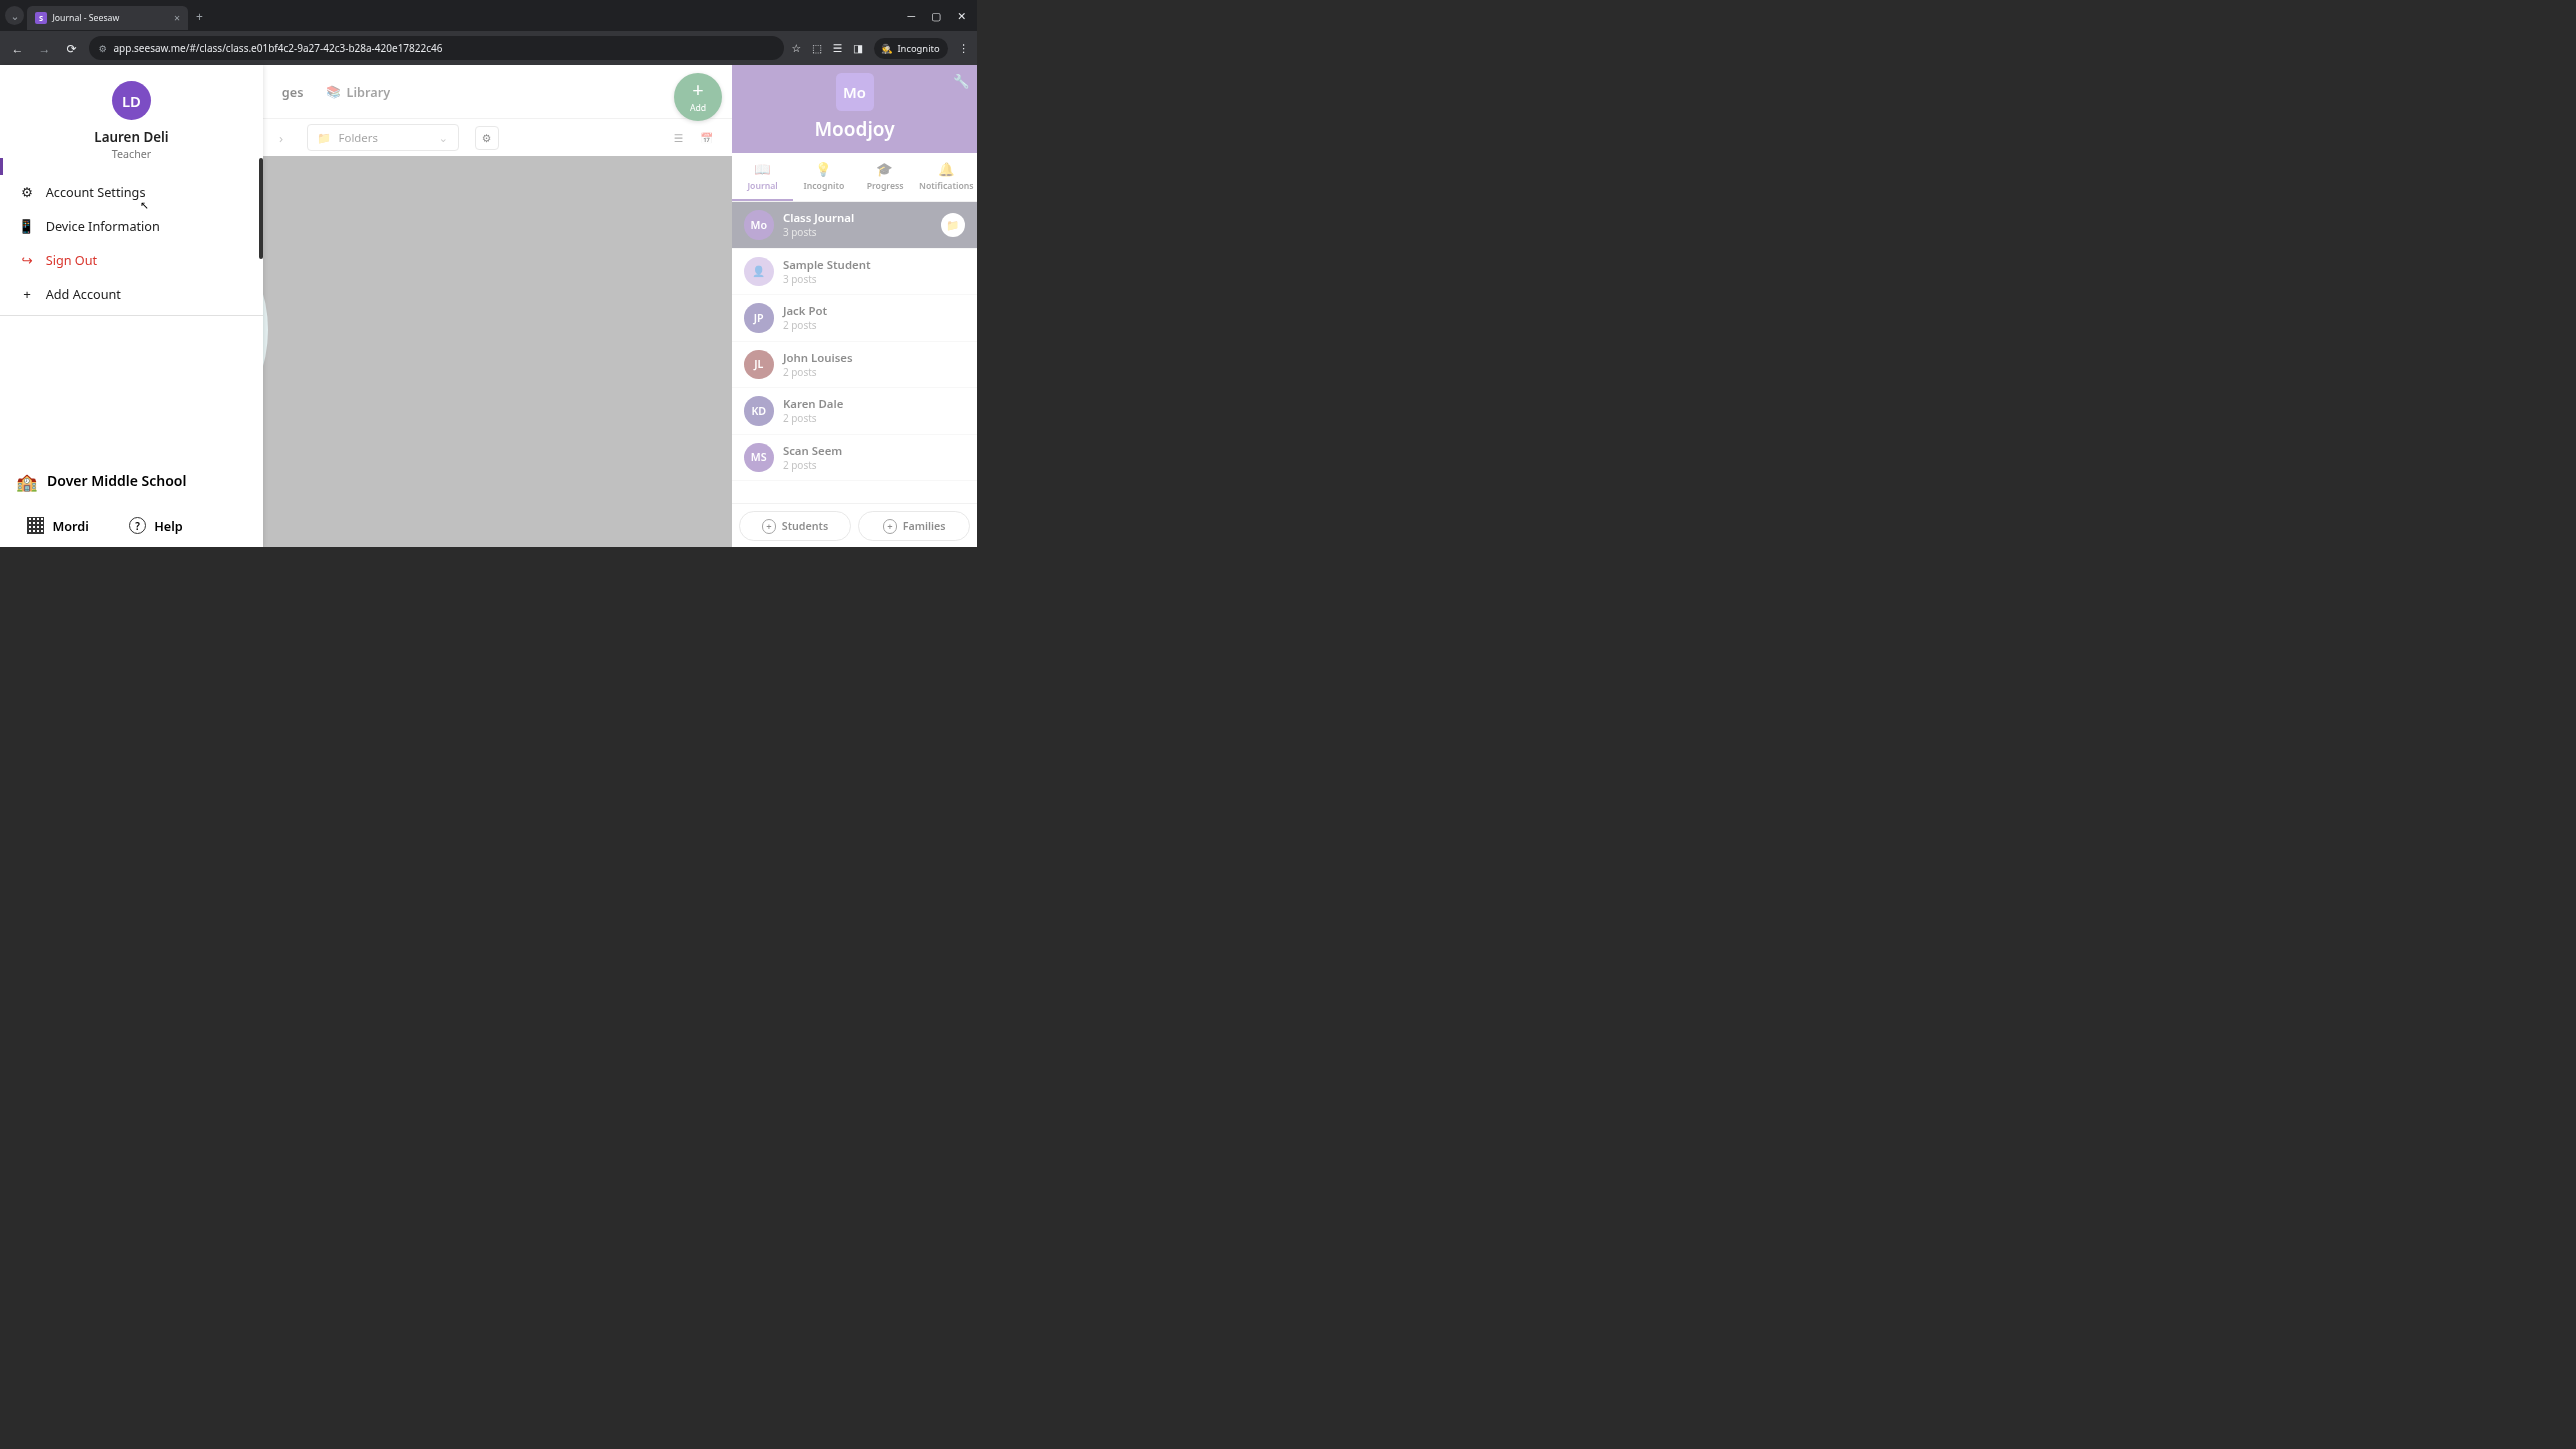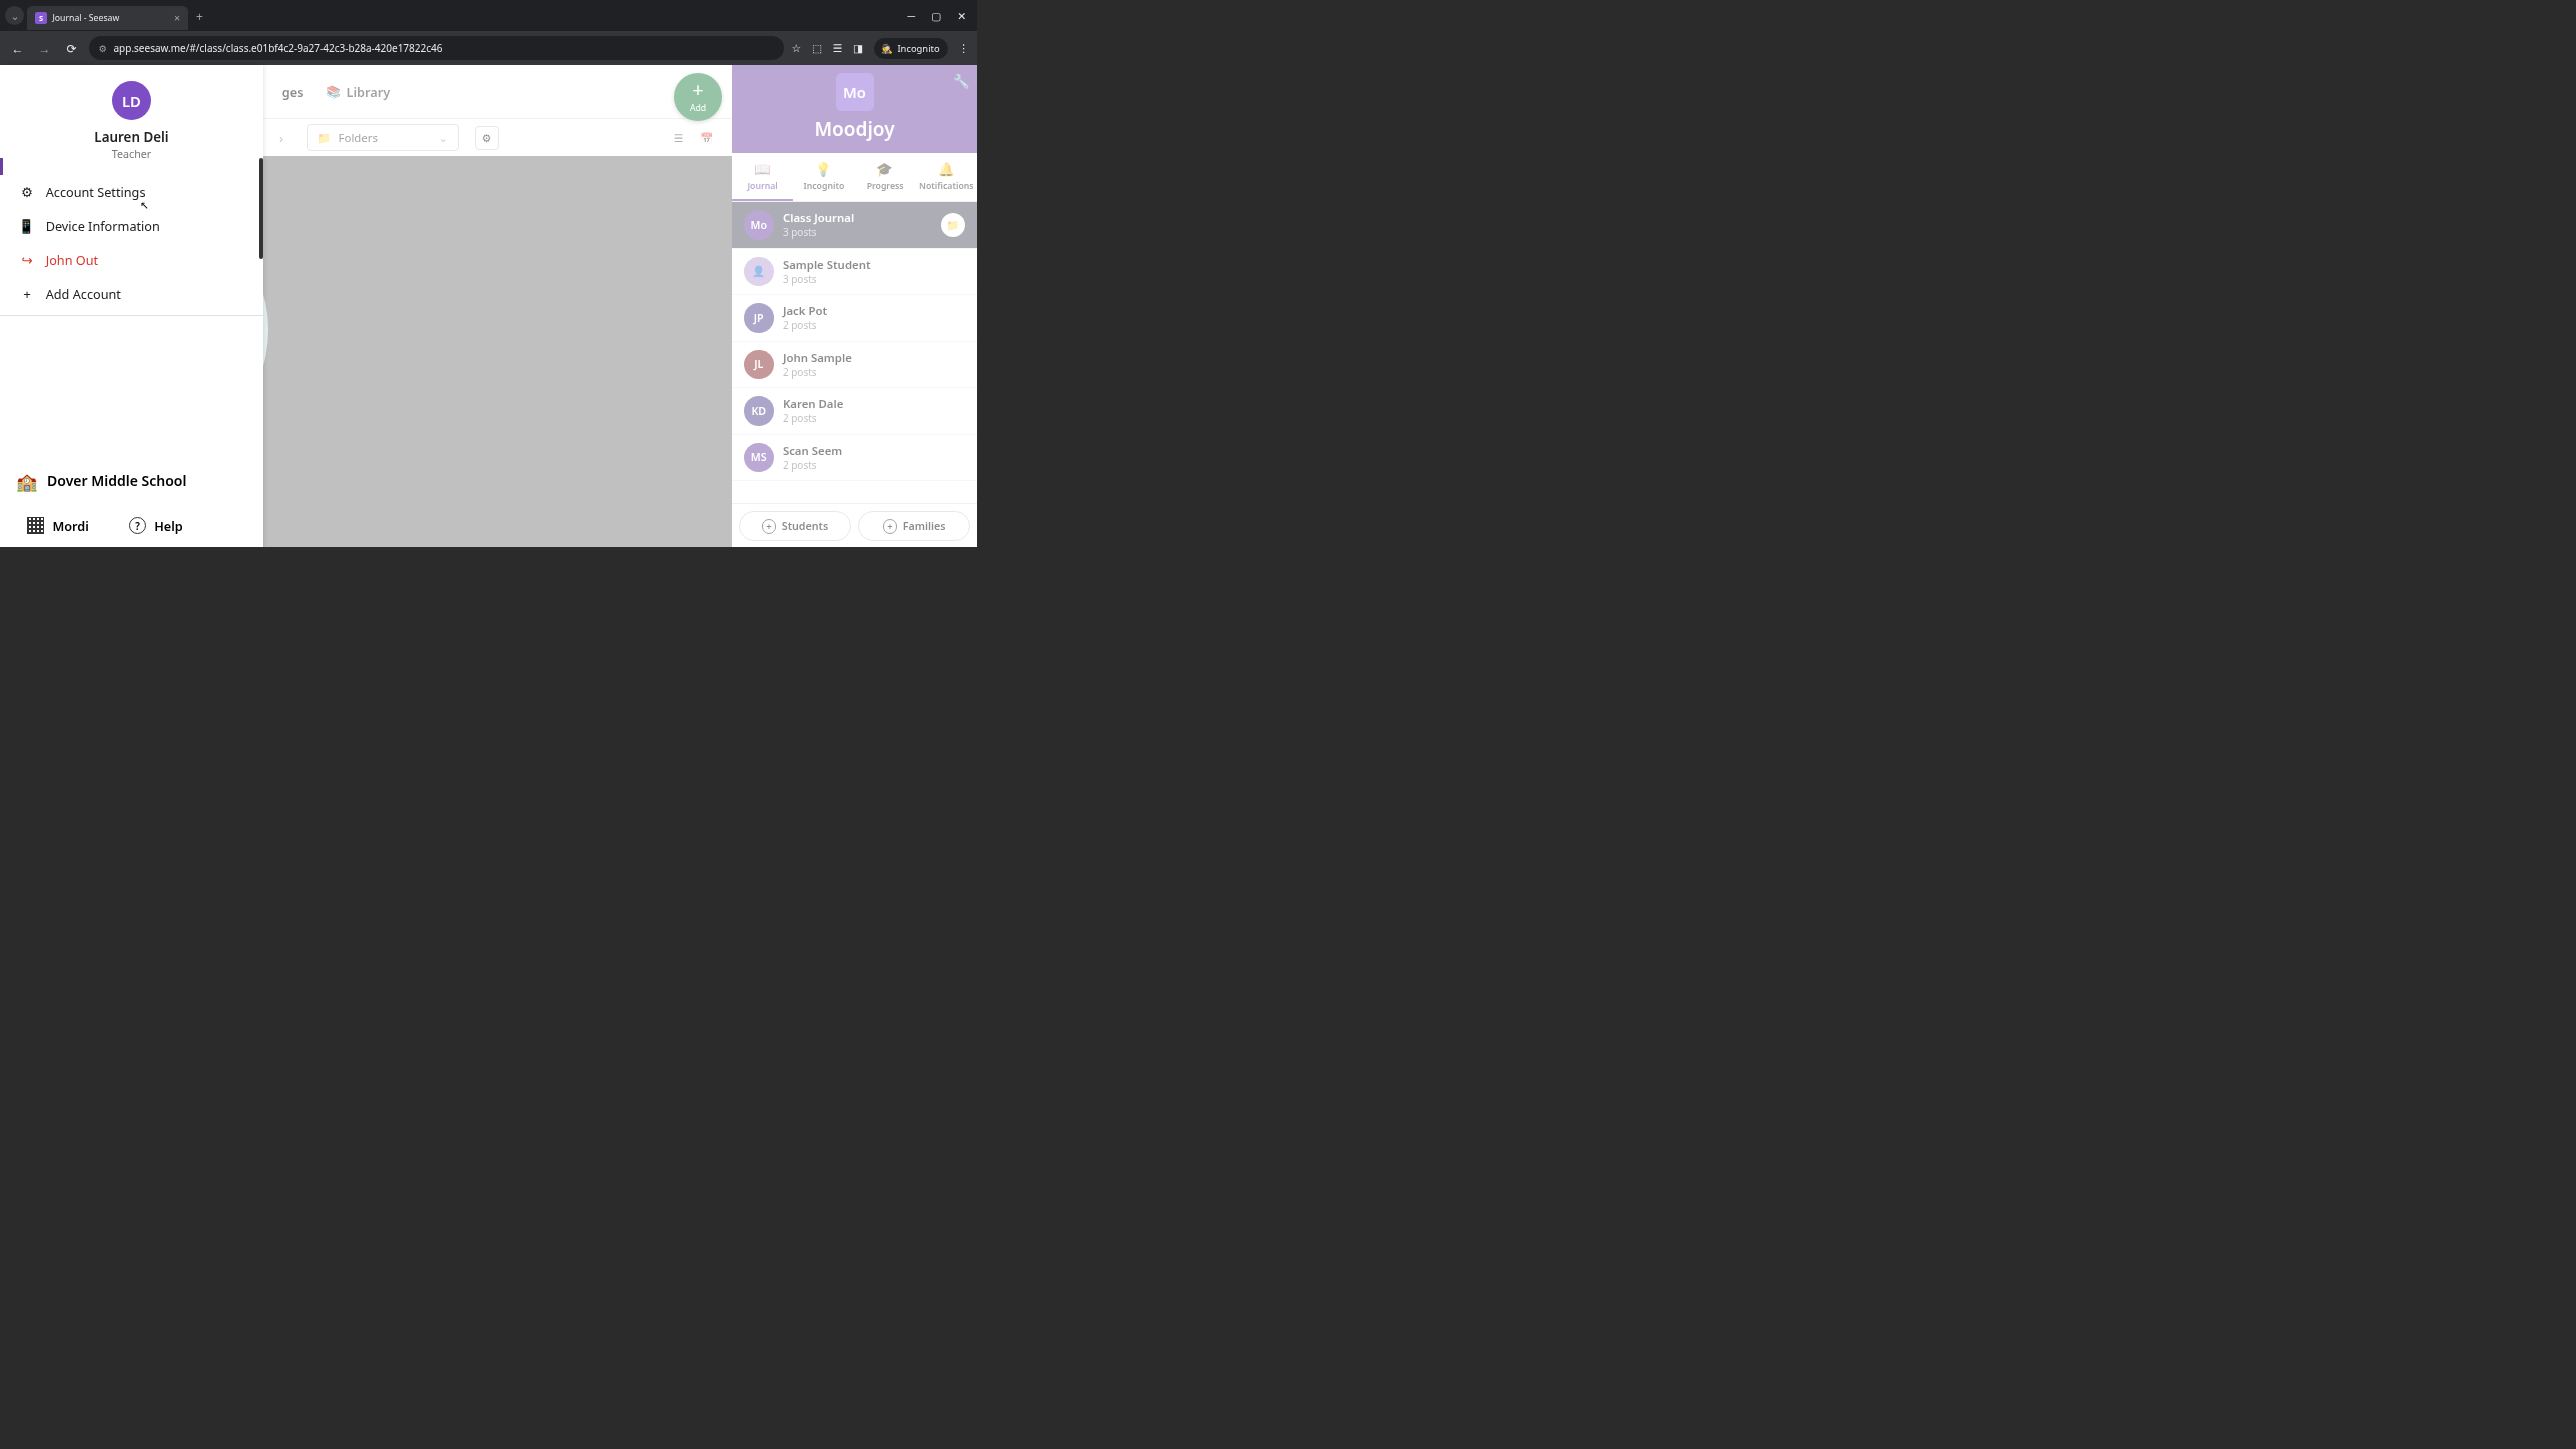--- a/index.html
+++ b/index.html
@@ -250,21 +250,21 @@
         <div class="student-item">
           <div class="student-avatar" style="background:#4a3a8c">JP</div>
           <div class="student-info">
             <div class="name">Jack Pot</div>
             <div class="posts">2 posts</div>
           </div>
         </div>
         <div class="student-item">
           <div class="student-avatar" style="background:#7f1d1d">JL</div>
           <div class="student-info">
-            <div class="name">John Sample</div>
+            <div class="name">John Louises</div>
             <div class="posts">2 posts</div>
           </div>
         </div>
         <div class="student-item">
           <div class="student-avatar" style="background:#4a3a8c">KD</div>
           <div class="student-info">
             <div class="name">Karen Dale</div>
             <div class="posts">2 posts</div>
           </div>
         </div>
@@ -302,21 +302,21 @@
       <div class="menu-item">
         <span class="menu-icon">⚙</span>
         <span>Account Settings</span>
       </div>
       <div class="menu-item">
         <span class="menu-icon">📱</span>
         <span>Device Information</span>
       </div>
       <div class="menu-item signout">
         <span class="menu-icon">↪</span>
-        <span>John Out</span>
+        <span>Sign Out</span>
       </div>
       <div class="menu-item">
         <span class="menu-icon">+</span>
         <span>Add Account</span>
       </div>
     </div>
     <div class="school-section">
       <span class="school-icon">🏫</span>
       <span class="school-name">Dover Middle School</span>
     </div>

